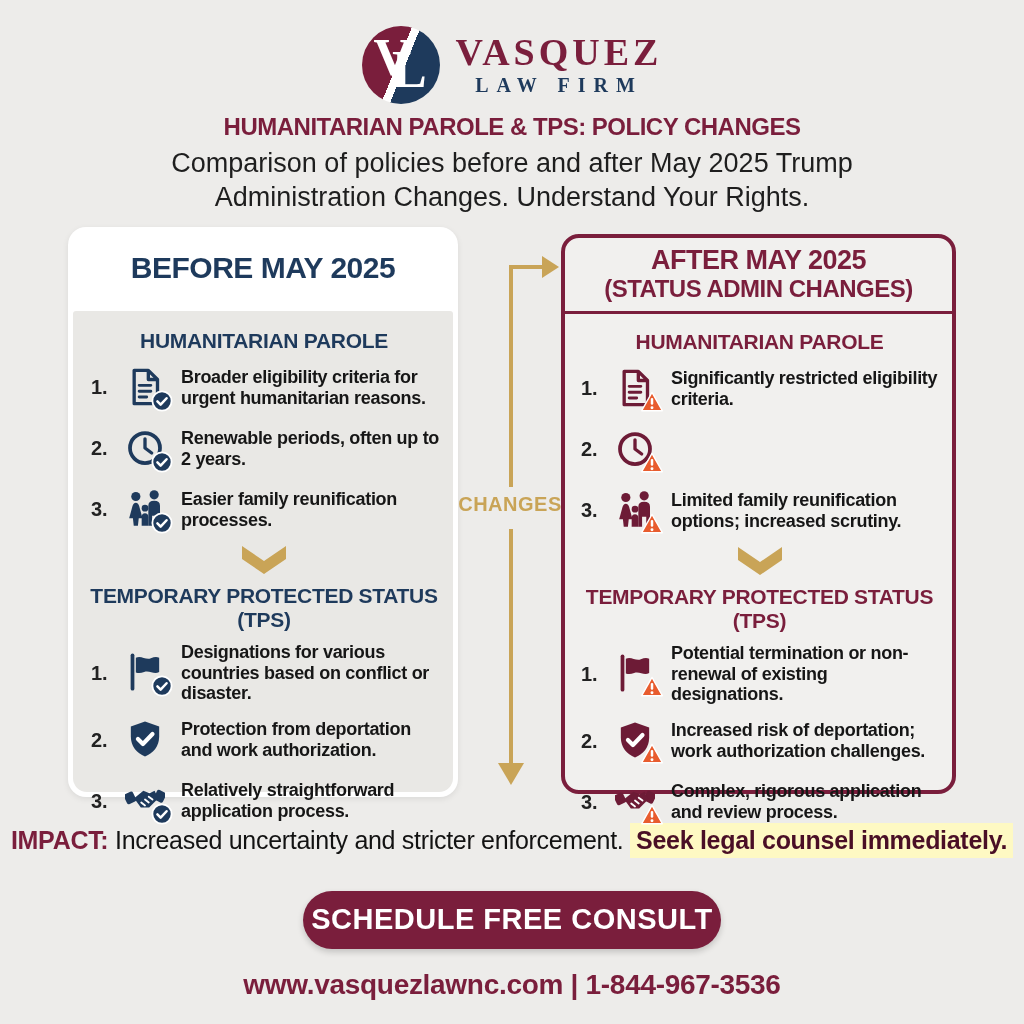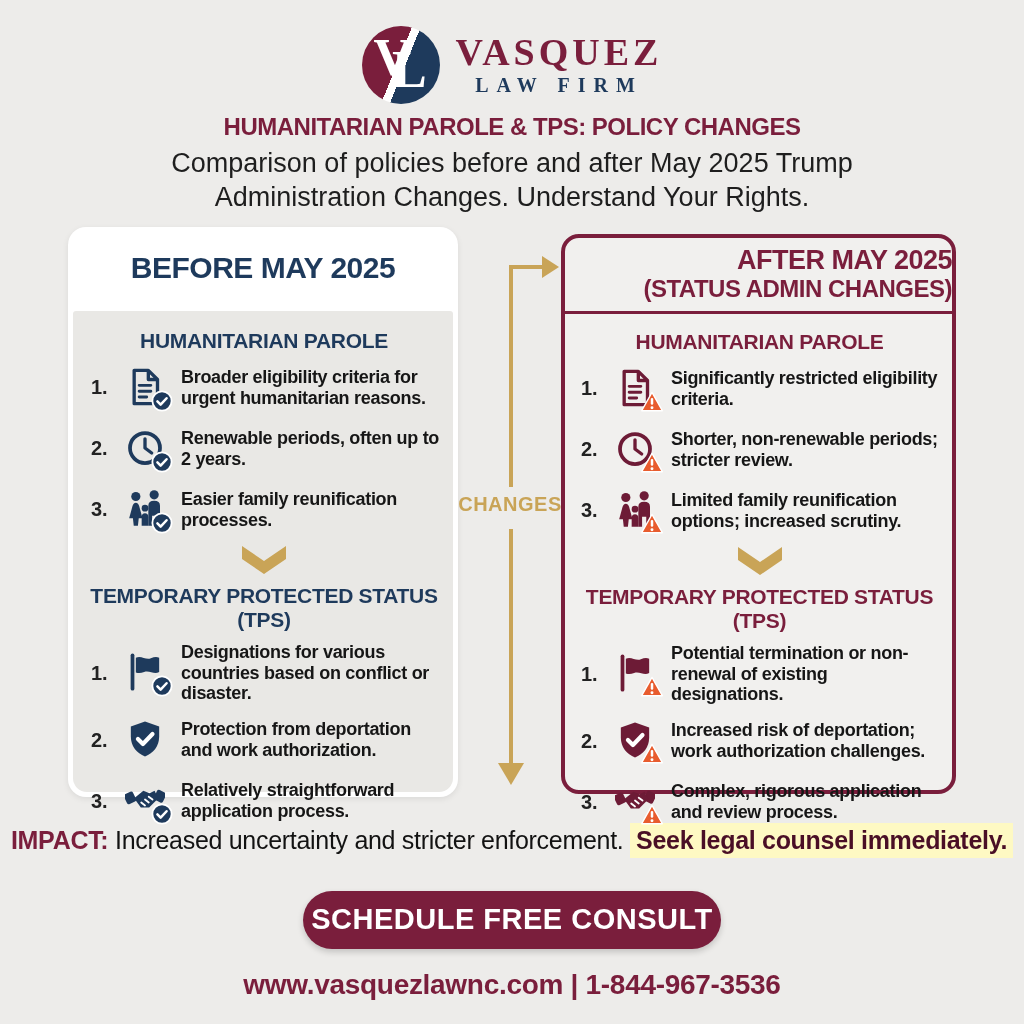--- a/index.html
+++ b/index.html
@@ -48,21 +48,21 @@
   .card-left .card-body {
     position:absolute; top:84px; left:5px; right:5px; bottom:5px;
     background:#e9e8e5; border-radius:3px 3px 14px 14px; padding:10px 10px 0 12px;
   }
 
   .card-right {
     position:absolute; left:561px; top:9px; width:395px; height:560px;
     background:#f1f0ee; border:4px solid #7a1e3c; border-radius:18px;
   }
   .card-right .card-header {
-    height:76px; display:flex; flex-direction:column; align-items:flex-end; justify-content:center;
+    height:76px; display:flex; flex-direction:column; align-items:center; justify-content:center;
     border-bottom:3px solid #7a1e3c;
   }
   .after-title1 { color:#7a1e3c; font-size:27px; font-weight:700; letter-spacing:-0.5px; line-height:1.1; }
   .after-title2 { color:#7a1e3c; font-size:24px; font-weight:700; letter-spacing:-0.5px; line-height:1.1; }
   .card-right .card-body { padding:8px 8px 0 10px; }
 
   .sec-title { text-align:center; font-size:21px; font-weight:700; letter-spacing:-0.3px; margin:8px 0 10px; }
   .sec-title.navy { color:#1e3a5c; }
   .sec-title.maroon { color:#7a1e3c; }
 
@@ -301,21 +301,20 @@
         <div class="item">
           <span class="num">2.</span>
           <span class="icon-wrap maroon">
             <svg class="mi" viewBox="0 0 48 48">
                 <use href="#sym-clock"></use>
               </svg>
             <svg class="bi" viewBox="0 0 48 48">
                 <use href="#sym-warn"></use>
               </svg>
           </span>
-          <span class="txt">Shorter, non-renewable periods; stricter review.</span>
         </div>
         <div class="item">
           <span class="num">3.</span>
           <span class="icon-wrap maroon">
             <svg class="mi" viewBox="0 0 48 48">
                 <use href="#sym-family"></use>
               </svg>
             <svg class="bi" viewBox="0 0 48 48">
                 <use href="#sym-warn"></use>
               </svg>

